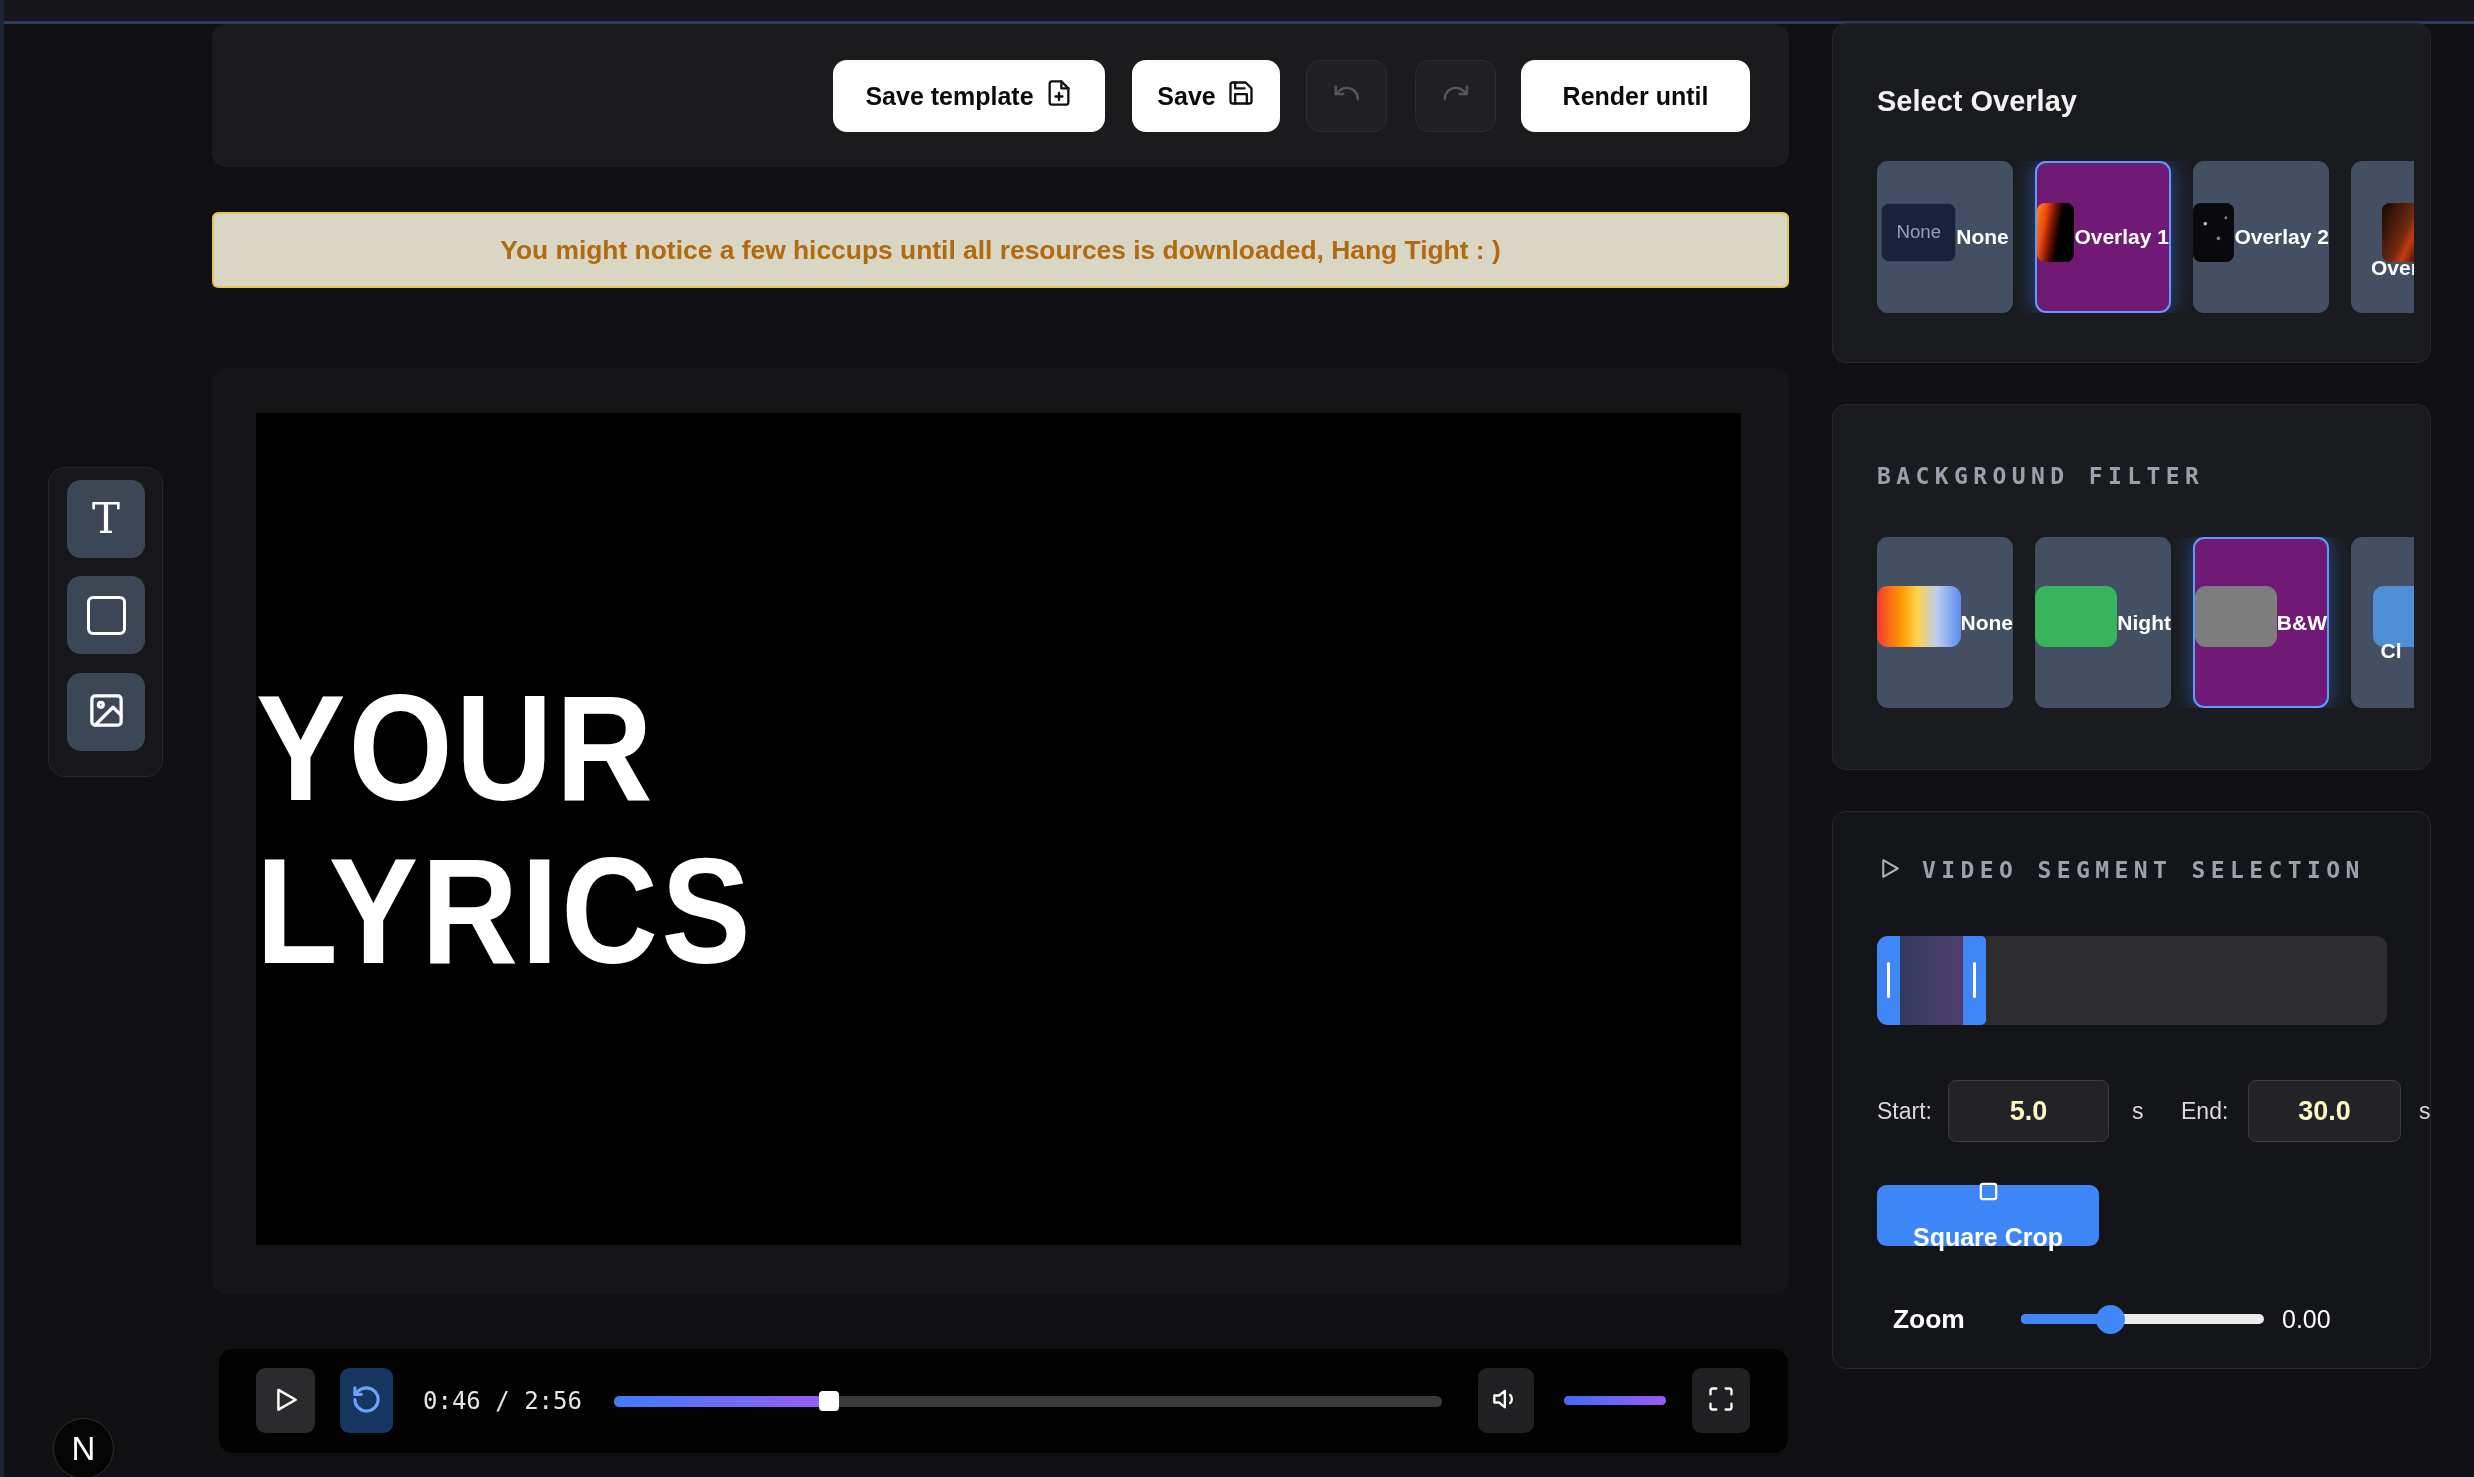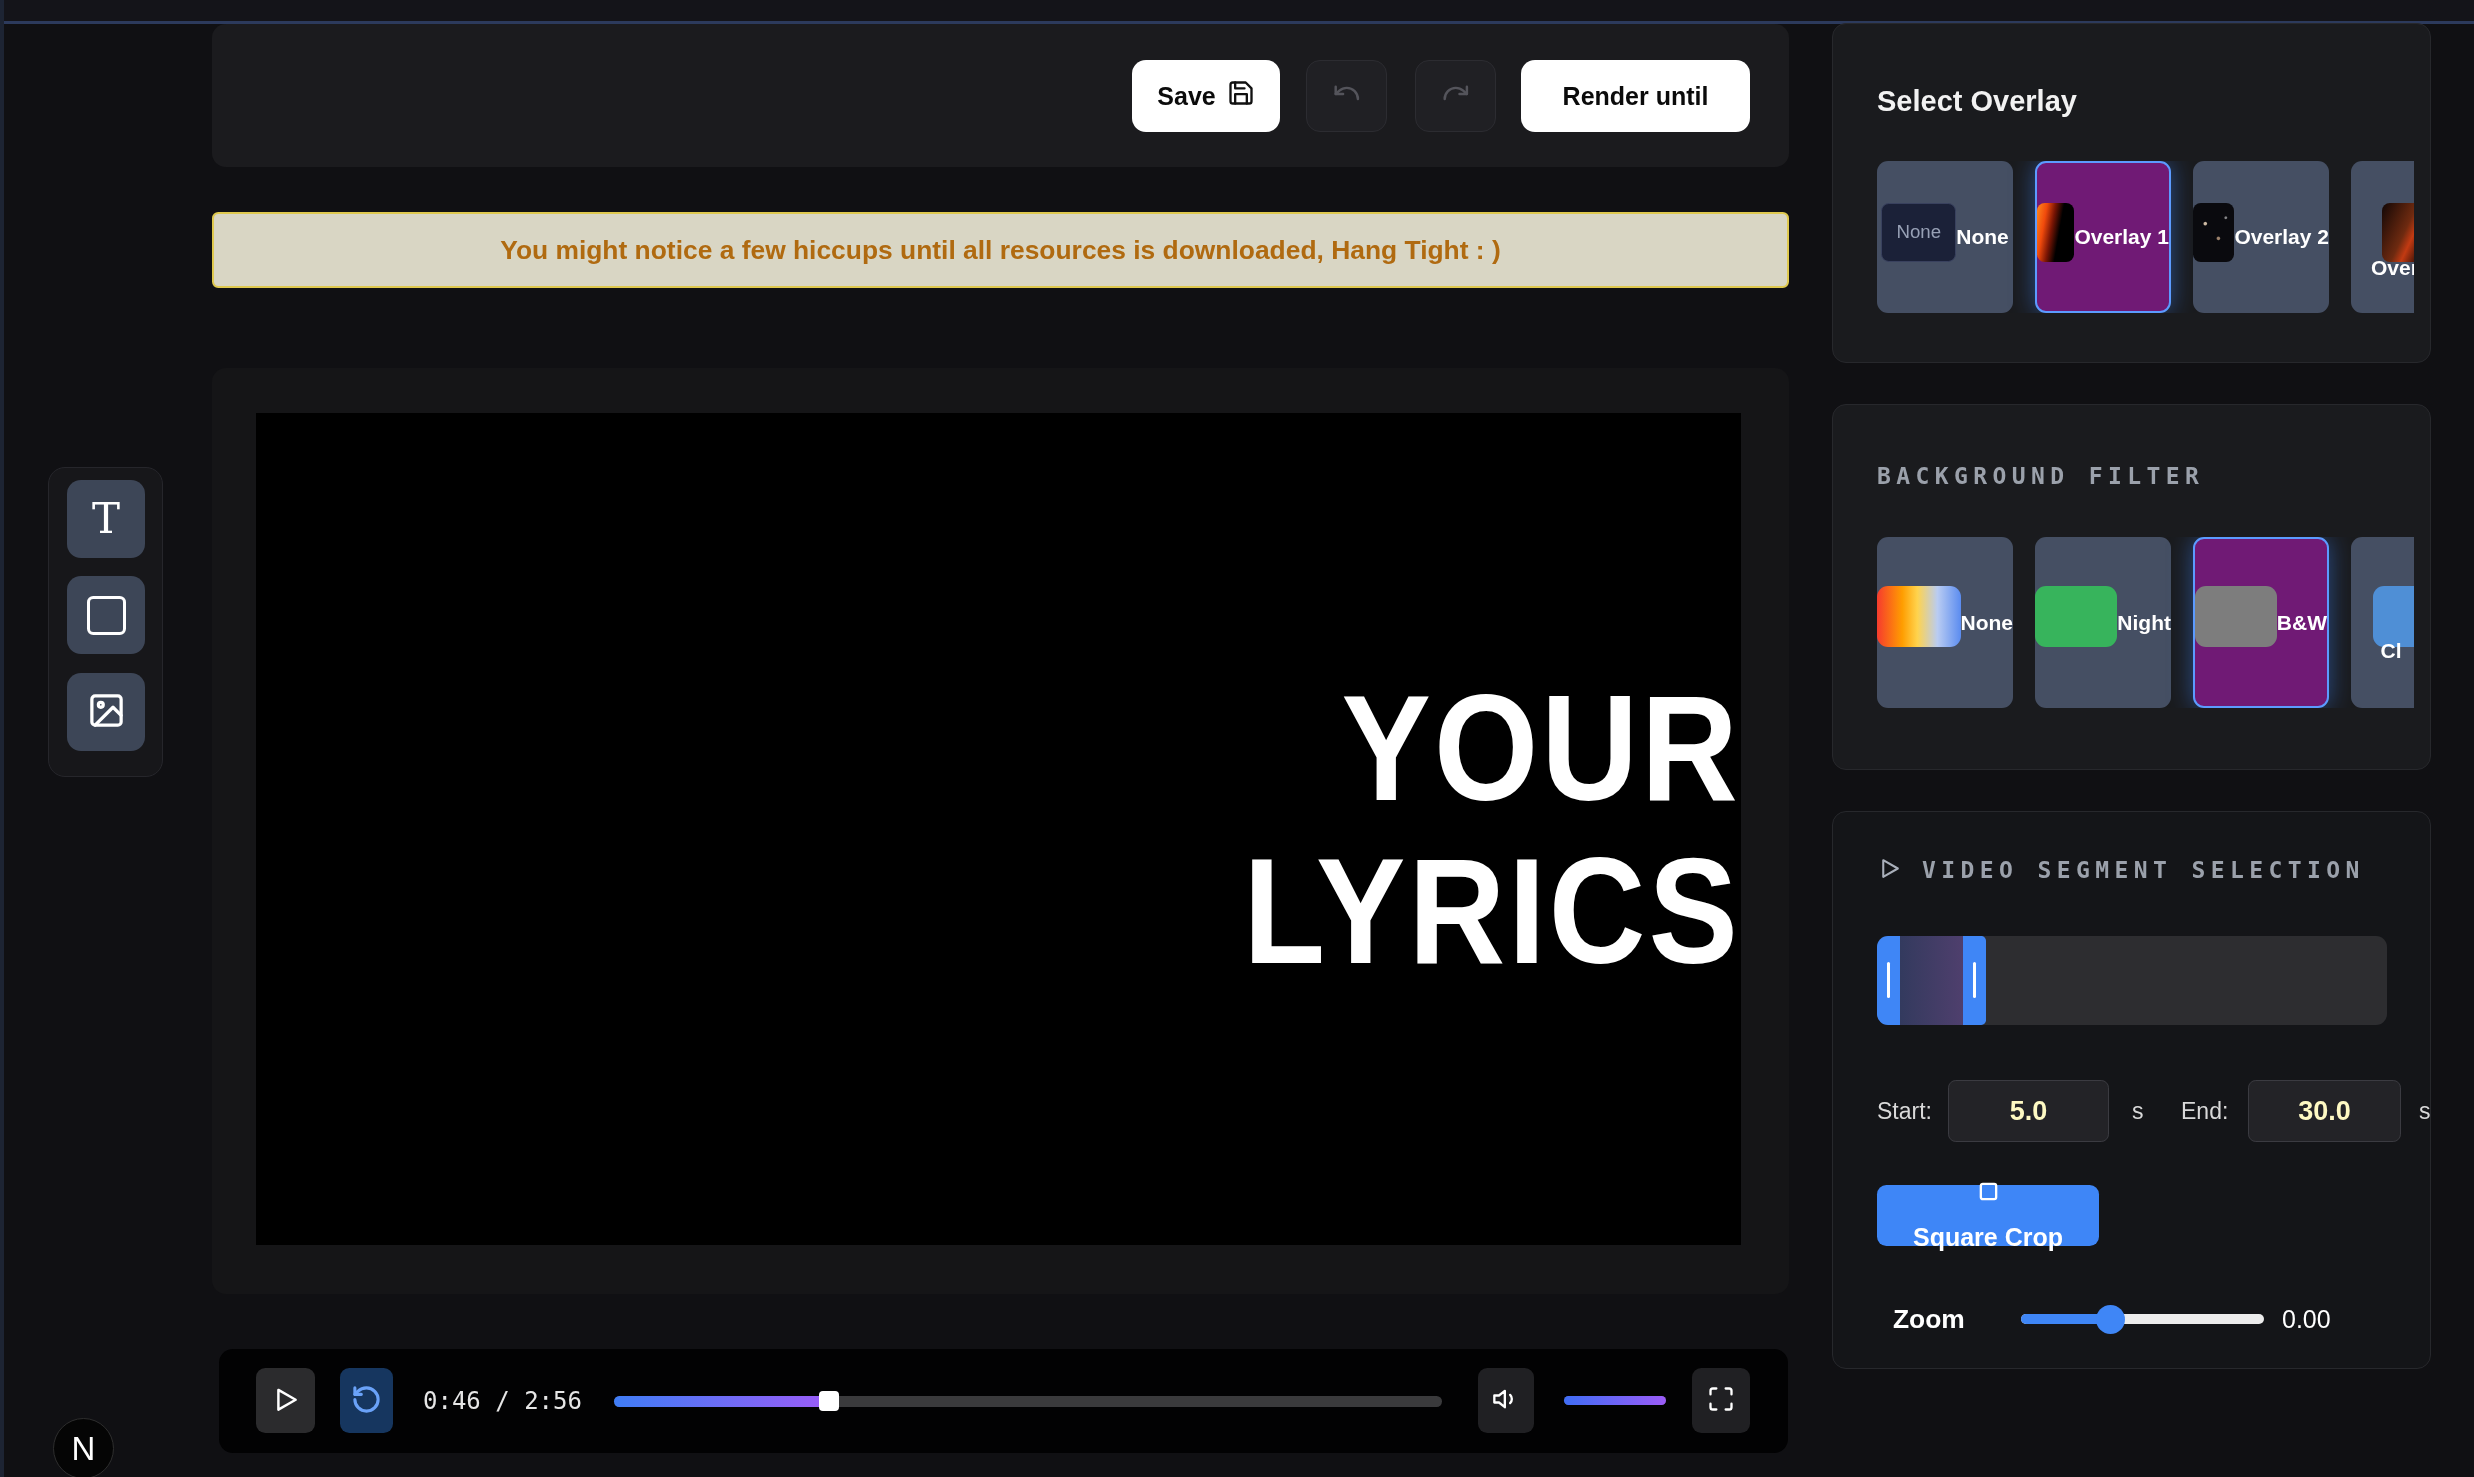--- a/index.html
+++ b/index.html
@@ -16,21 +16,21 @@
     justify-content:center;gap:11px;font-weight:700;font-size:25px;cursor:pointer;box-sizing:border-box;}
   .btn.white{background:#fff;color:#0b0b0b;}
   .btn.ghost{background:#202024;border:0.8px solid #2c2c31;}
   
   .banner{position:absolute;left:212px;top:212px;width:1577px;height:76px;box-sizing:border-box;
     background:#d9d6c4;border:2.3px solid #dfc94f;border-radius:6.2px;display:flex;align-items:center;
     justify-content:center;font-size:26.4px;font-weight:700;color:#b06a10;}
   
   .canvas-panel{left:212px;top:368px;width:1577px;height:926px;background:#151517;}
   .video-canvas{position:absolute;left:44px;top:45px;width:1485px;height:832px;background:#000;
-    display:flex;flex-direction:column;align-items:flex-end;justify-content:center;}
+    display:flex;flex-direction:column;align-items:flex-start;justify-content:center;}
   .lyrics{color:#fff;font-weight:700;font-size:134px;line-height:1.22;letter-spacing:3.1px;
     transform:scaleY(1.12);text-align:center;}
   
   .tool-rail{position:absolute;left:48px;top:467px;width:115px;height:310px;background:#17171a;
     border:0.8px solid #26262b;border-radius:17px;box-sizing:border-box;}
   .tool-btn{position:absolute;left:18px;width:78px;height:78px;background:#3d4657;border-radius:14px;
     display:flex;align-items:center;justify-content:center;cursor:pointer;}
   .tool-t{font-family:"DejaVu Serif",serif;font-size:42px;color:#fff;}
   .tool-square{width:33px;height:33px;border:3.1px solid #fff;border-radius:6.2px;}
   
@@ -108,20 +108,31 @@
     font-size:25px;color:#fff;}
 </style>
 </head>
 <body>
 
 <div class="stage">
   <div class="topbar"></div>
   <div class="left-edge"></div>
 
   <div class="panel toolbar-panel">
+    <div class="btn white" style="left:621px;width:272px;">
+      <span>Save template</span>
+      <span>
+        <svg width="28" height="28" viewBox="0 0 24 24" fill="none" stroke="#111" stroke-width="2" stroke-linecap="round" stroke-linejoin="round">
+            <path d="M14 2H6a2 2 0 0 0-2 2v16a2 2 0 0 0 2 2h12a2 2 0 0 0 2-2V8z"></path>
+            <path d="M14 2v6h6"></path>
+            <path d="M12 12v6"></path>
+            <path d="M9 15h6"></path>
+          </svg>
+      </span>
+    </div>
     <div class="btn white" style="left:920px;width:148px;">
       <span>Save</span>
       <span>
         <svg width="28" height="28" viewBox="0 0 24 24" fill="none" stroke="#111" stroke-width="2" stroke-linecap="round" stroke-linejoin="round">
             <path d="M19 21H5a2 2 0 0 1-2-2V5a2 2 0 0 1 2-2h11l5 5v11a2 2 0 0 1-2 2z"></path>
             <path d="M17 21v-8H7v8"></path>
             <path d="M7 3v5h8"></path>
           </svg>
       </span>
     </div>

